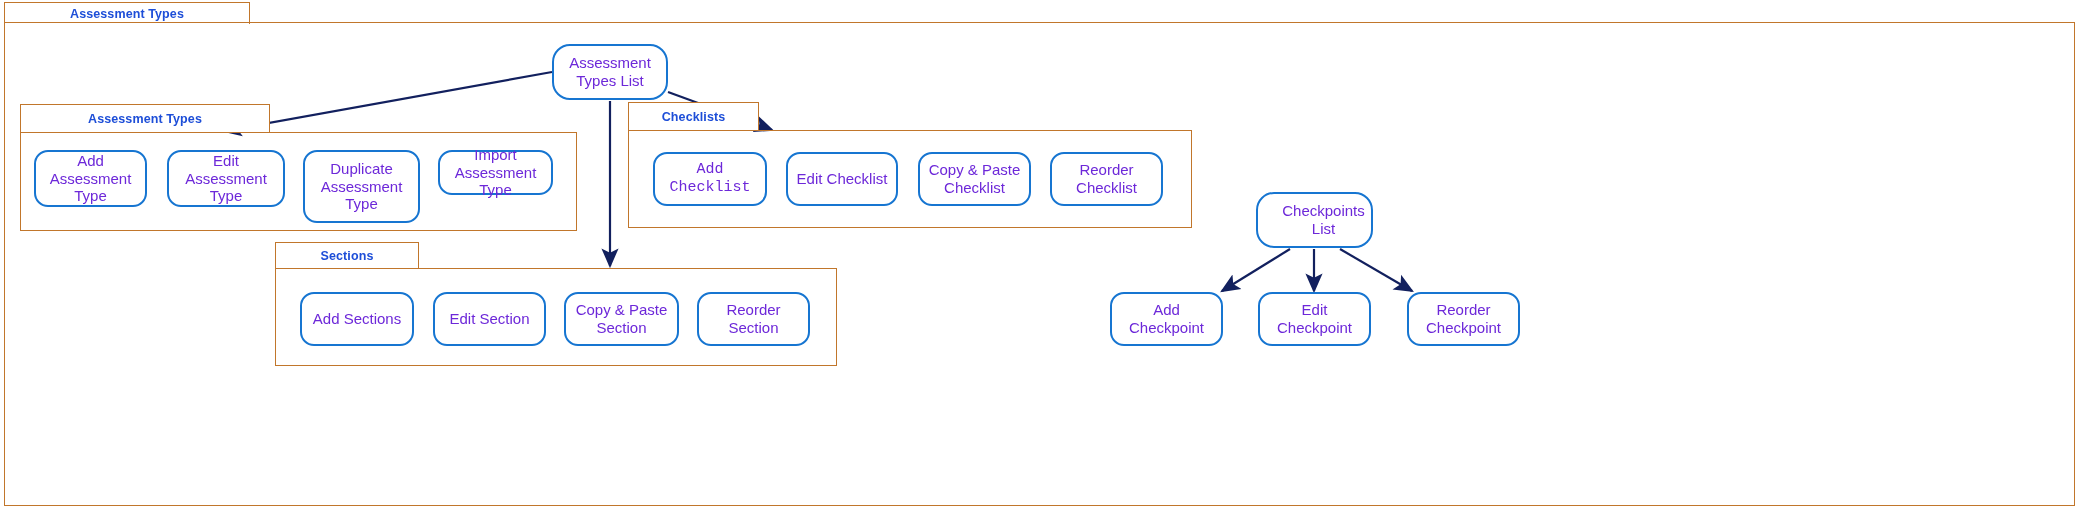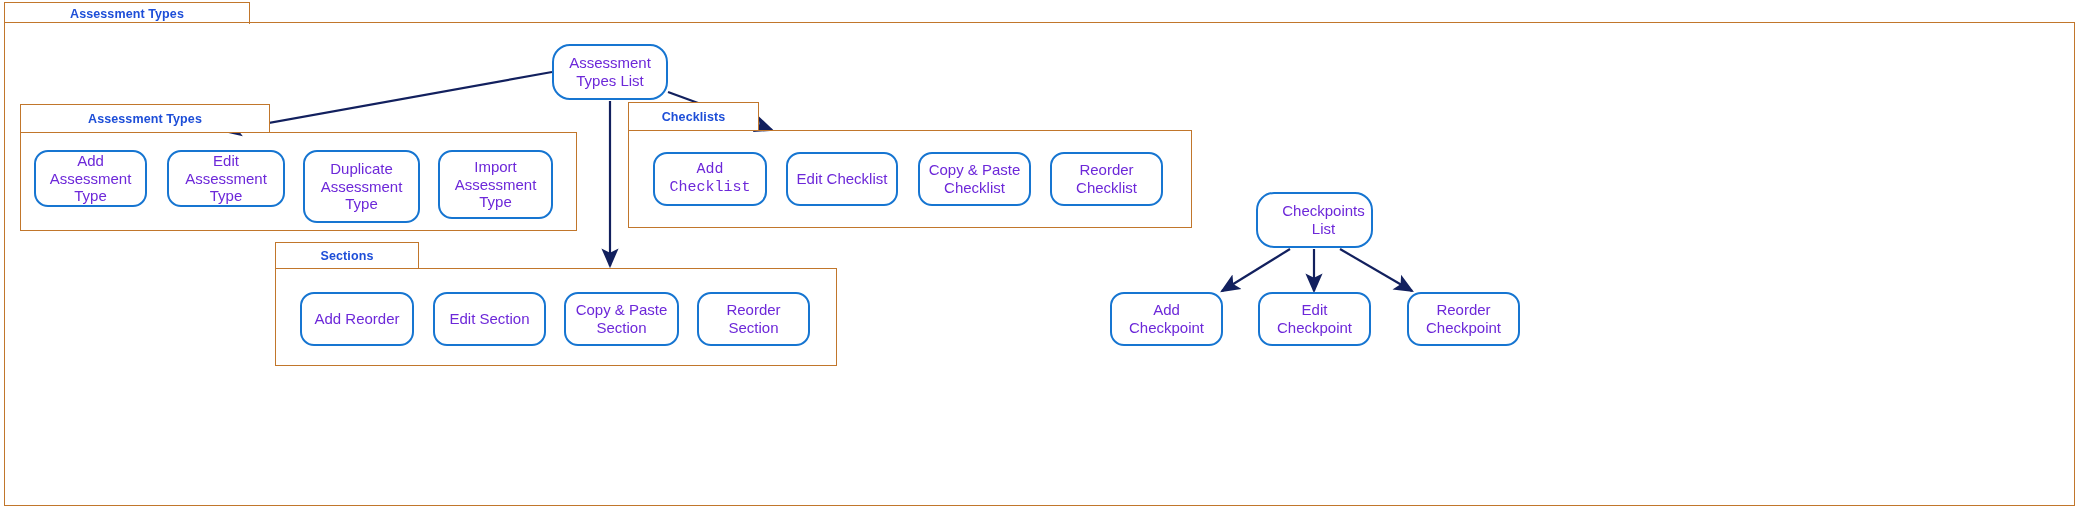--- a/index.html
+++ b/index.html
@@ -101,38 +101,38 @@
       <div class="group" style="left: 20px; top: 132px; width: 557px; height: 99px;"></div>
       <div class="node" style="left: 34px; top: 150px; width: 113px; height: 57px;"><span>Add
 Assessment
 Type</span></div>
       <div class="node" style="left: 167px; top: 150px; width: 118px; height: 57px;"><span>Edit
 Assessment
 Type</span></div>
       <div class="node" style="left: 303px; top: 150px; width: 117px; height: 73px;"><span>Duplicate
 Assessment
 Type</span></div>
-      <div class="node" style="left: 438px; top: 150px; width: 115px; height: 69px;"><span>Import
+      <div class="node" style="left: 438px; top: 150px; width: 115px; height: 45px;"><span>Import
 Assessment
 Type</span></div>
       <div class="group-tab" style="left: 628px; top: 102px; width: 131px; height: 29px;">
         <span>Checklists</span>
       </div>
       <div class="group" style="left: 628px; top: 130px; width: 564px; height: 98px;"></div>
       <div class="node" style="left: 653px; top: 152px; width: 114px; height: 54px; font-family: Liberation Mono, monospace;"><span>Add Checklist</span></div>
       <div class="node" style="left: 786px; top: 152px; width: 112px; height: 54px;"><span>Edit Checklist</span></div>
       <div class="node" style="left: 918px; top: 152px; width: 113px; height: 54px;"><span>Copy &amp; Paste
 Checklist</span></div>
       <div class="node" style="left: 1050px; top: 152px; width: 113px; height: 54px;"><span>Reorder
 Checklist</span></div>
       <div class="group-tab" style="left: 275px; top: 242px; width: 144px; height: 27px;">
         <span>Sections</span>
       </div>
       <div class="group" style="left: 275px; top: 268px; width: 562px; height: 98px;"></div>
-      <div class="node" style="left: 300px; top: 292px; width: 114px; height: 54px;"><span>Add Reorder</span></div>
+      <div class="node" style="left: 300px; top: 292px; width: 114px; height: 54px;"><span>Add Sections</span></div>
       <div class="node" style="left: 433px; top: 292px; width: 113px; height: 54px;"><span>Edit Section</span></div>
       <div class="node" style="left: 564px; top: 292px; width: 115px; height: 54px;"><span>Copy &amp; Paste
 Section</span></div>
       <div class="node" style="left: 697px; top: 292px; width: 113px; height: 54px;"><span>Reorder
 Section</span></div>
     </div>
   <div id="nodes-layer">
       <div class="node root" style="left: 552px; top: 44px; width: 116px; height: 56px;"><span>Assessment
 Types List</span></div>
       <div class="node root" style="left: 1256px; top: 192px; width: 117px; height: 56px; padding-left: 20px;"><span>Checkpoints

